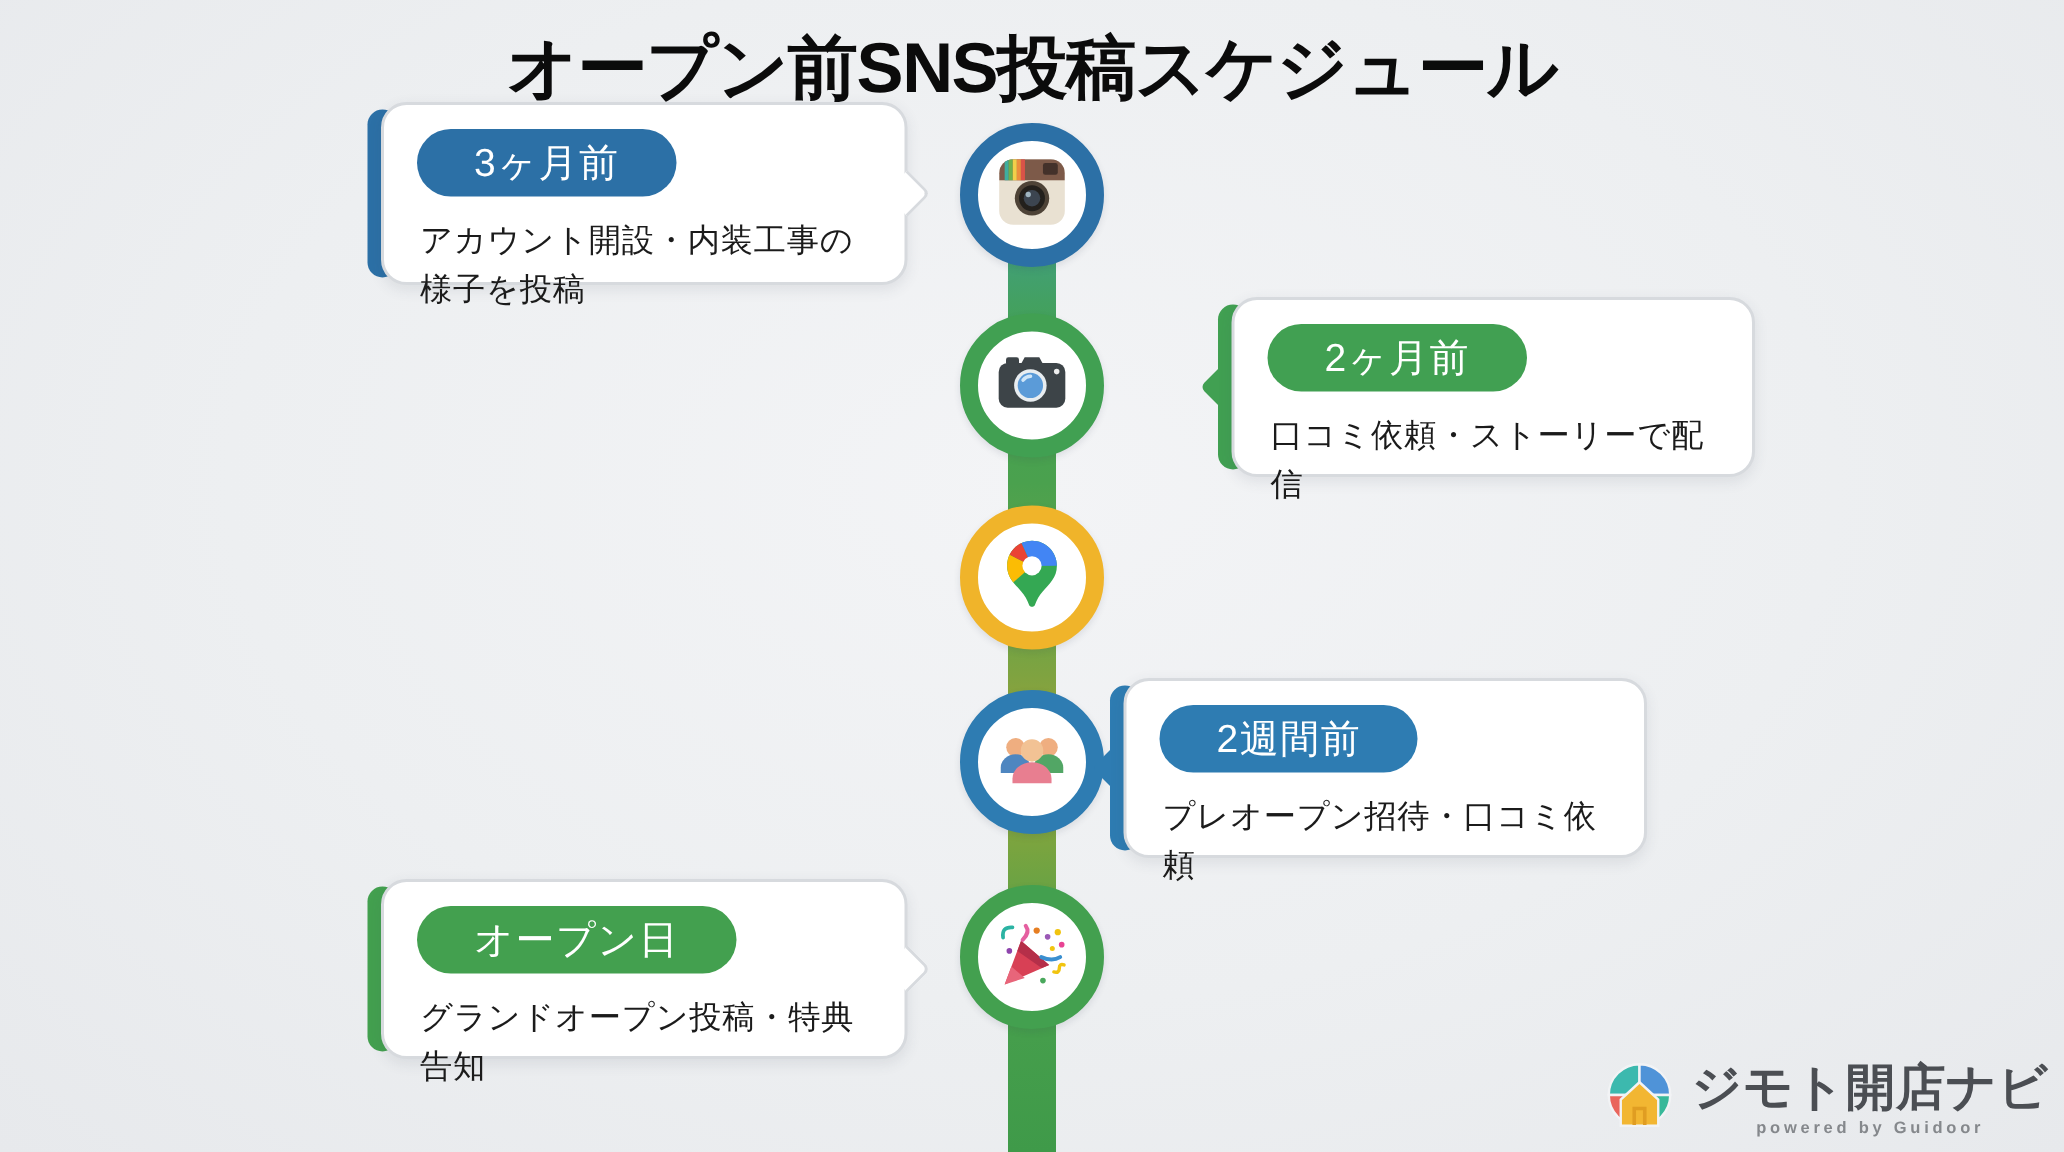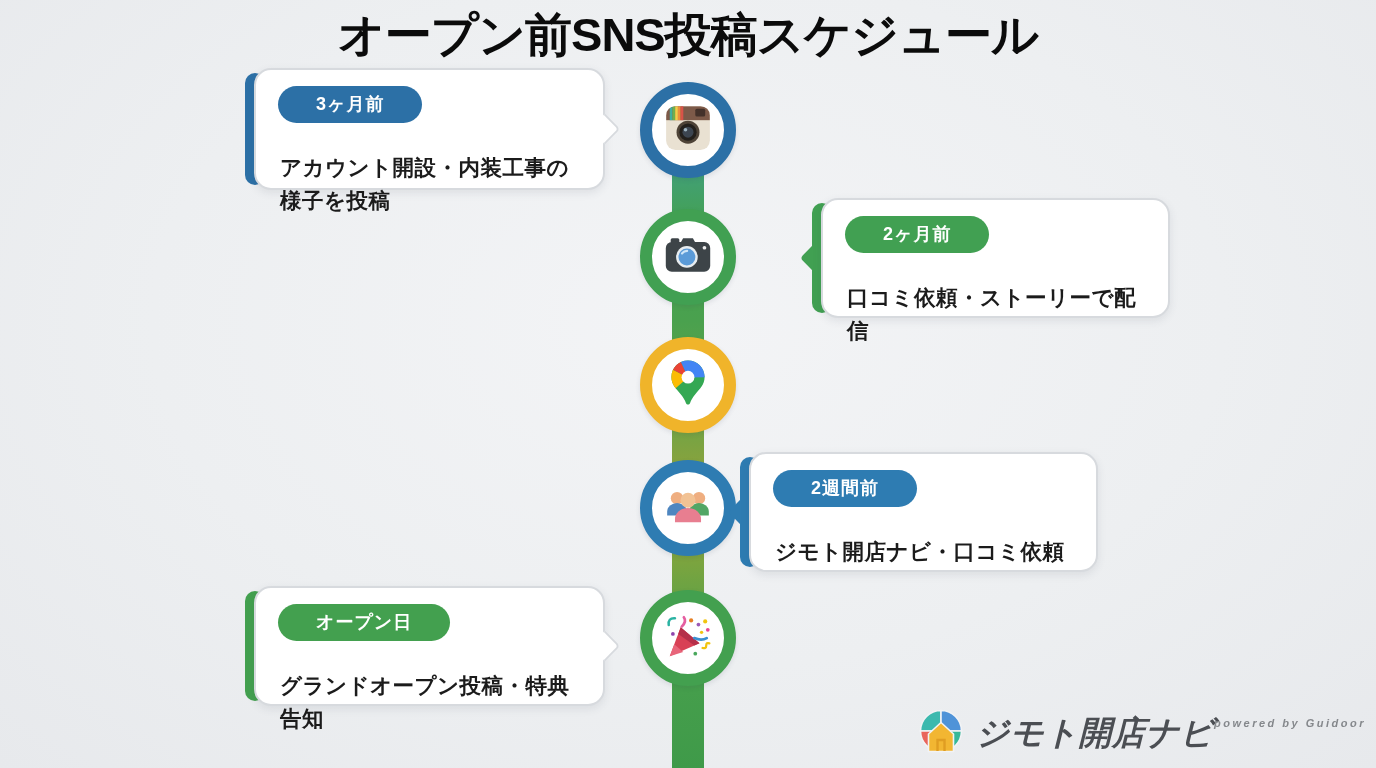--- a/index.html
+++ b/index.html
@@ -7,21 +7,21 @@
   body {
     font-family: "Liberation Sans", "DejaVu Sans", sans-serif;
     overflow:hidden;
   }
   .stage {
     position:relative; width:1376px; height:768px;
     background: radial-gradient(ellipse at 50% 42%, #f3f4f6 0%, #edeff1 55%, #e7e9ec 100%);
     overflow:hidden;
   }
   .title {
-    position:absolute; top:4px; left:0; width:100%;
+    position:absolute; top:14px; left:0; width:100%;
     text-align:center; font-size:47px; font-weight:900; color:#0b0b0b;
     letter-spacing:-1px;
   }
   
   .tl-line {
     position:absolute; left:672px; top:130px; width:32px; height:638px;
     background: linear-gradient(180deg,
       #3f9e92 0%, #44a156 14%, #4aa14e 30%, #6aa447 44%,
       #93a23a 56%, #7aa43f 68%, #48a04d 82%, #3f9a49 100%);
     z-index:1;
@@ -50,39 +50,39 @@
     background:#fff; border:2px solid #d7dade; border-radius:17px;
     box-shadow:0 3px 9px rgba(60,70,90,.10);
   }
   .tail-white {
     position:absolute; right:-11px; top:50%; width:22px; height:22px;
     background:#fff; transform:translateY(-50%) rotate(45deg);
     border-top:2px solid #d7dade; border-right:2px solid #d7dade;
     border-top-right-radius:5px; z-index:4;
   }
   .badge {
-    display:inline-block; margin:16px 0 16px 22px;
+    display:inline-block; margin:16px 0 0 22px;
     background:var(--accent,#888); color:#fff;
-    font-weight:bold; font-size:18px; line-height:1;
+    font-weight:normal; font-size:26px; line-height:1;
     padding:9px 38px 10px; border-radius:999px;
     letter-spacing:1px;
   }
   .card-text {
     margin:13px 22px 0 24px;
-    font-size:21.5px; font-weight:bold; color:#1b1b1b; line-height:1.55;
+    font-size:21.5px; font-weight:normal; color:#1b1b1b; line-height:1.55;
     letter-spacing:0.5px;
   }
   
   .logo {
     position:absolute; right:10px; bottom:6px; z-index:5;
     display:flex; align-items:center; gap:8px;
   }
-  .logo-texts { display:flex; flex-direction:row;font-style:italic; }
+  .logo-texts { display:flex; flex-direction:column; }
   .logo-name { font-size:33px; font-weight:bold; color:#4b4e53; letter-spacing:0.5px; line-height:1.1; }
-  .logo-tagline { font-size:11px; font-weight:bold; color:#85888c; letter-spacing:2.5px; margin-top:2px; }
+  .logo-tagline { font-size:11px; font-weight:bold; color:#85888c; letter-spacing:2.5px; margin-top:2px;text-align:center; }
 </style>
 </head>
 <body>
 
 <div class="stage">
 
   <h1 class="title">オープン前SNS投稿スケジュール</h1>
 
   <div class="tl-line"></div>
 
@@ -196,21 +196,21 @@
       <p class="card-text">口コミ依頼・ストーリーで配信</p>
     </div>
   </div>
 
 
   <div class="card-wrap" style="left: 740px; top: 452px; width: 358px; height: 120px; --accent: #2e7cb2;">
     <div class="tail-accent"></div>
     <div class="accent-bar"></div>
     <div class="card">
       <span class="badge">2週間前</span>
-      <p class="card-text">ジモト開店ナビ・口コミ依頼</p>
+      <p class="card-text">プレオープン招待・口コミ依頼</p>
     </div>
   </div>
 
   <div class="card-wrap" style="left: 245px; top: 586px; width: 360px; height: 120px; --accent: #43a04f;">
     <div class="accent-bar"></div>
     <div class="card">
       <span class="badge">オープン日</span>
       <p class="card-text">グランドオープン投稿・特典告知</p>
     </div>
     <div class="tail-white"></div>

